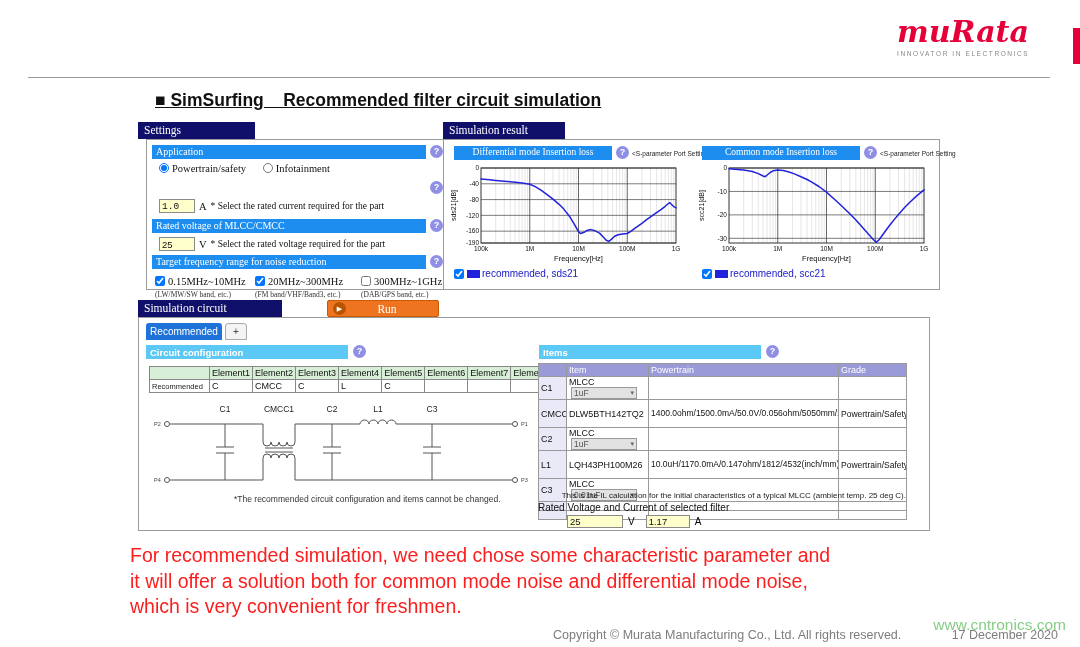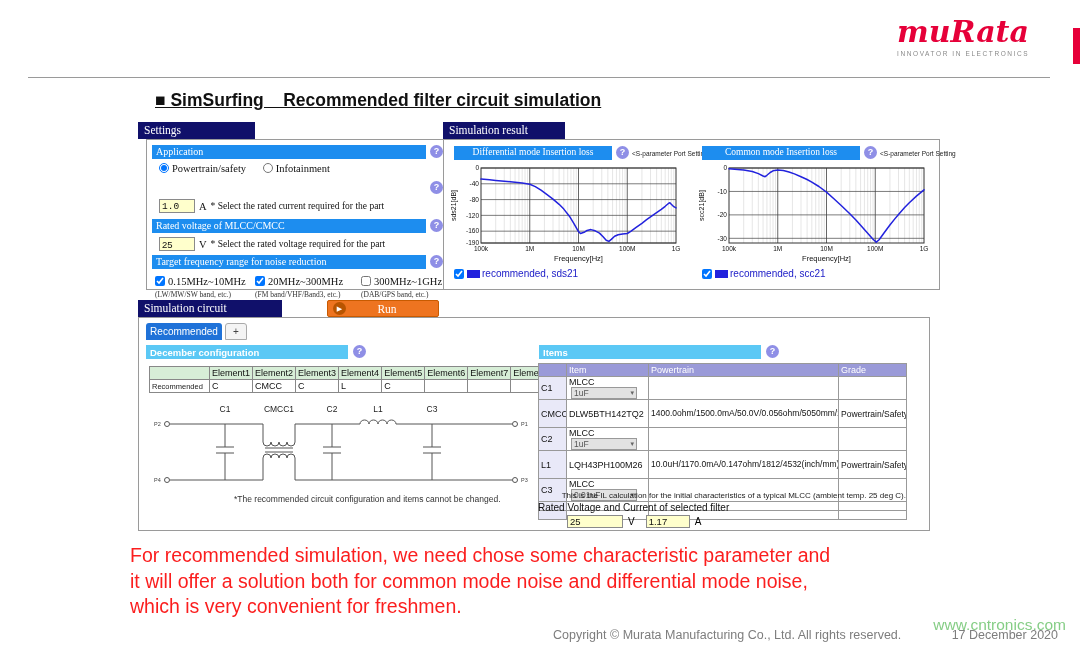--- a/index.html
+++ b/index.html
@@ -300,21 +300,21 @@
   <div class="abs ptab" style="left:138px;top:300px;width:144px;">Simulation circuit</div>
   <div class="abs run-btn" style="left:284px;top:300px;width:112px;margin-left:43px;">
     <span class="run-circle">▶</span>
     <span class="run-label">Run</span>
   </div>
 
   <div class="abs panel" style="left:138px;top:317px;width:792px;height:214px;">
     <div class="abs rtab" style="left:7px;top:5px;width:76px;">Recommended</div>
     <div class="abs plustab" style="left:86px;top:5px;width:22px;">+</div>
 
-    <div class="abs skybar" style="left:7px;top:27px;width:202px;">December configuration</div>
+    <div class="abs skybar" style="left:7px;top:27px;width:202px;">Circuit configuration</div>
     <span class="abs qicon" style="left:214px;top:27px;">?</span>
 
     <table class="abs cfg-table" style="left:10px;top:48px;">
       <tbody>
           <tr>
         <th style="width:60px;"></th>
         <th style="width:40px;">Element1</th>
         <th style="width:40px;">Element2</th>
         <th style="width:40px;">Element3</th>
         <th style="width:40px;">Element4</th>

